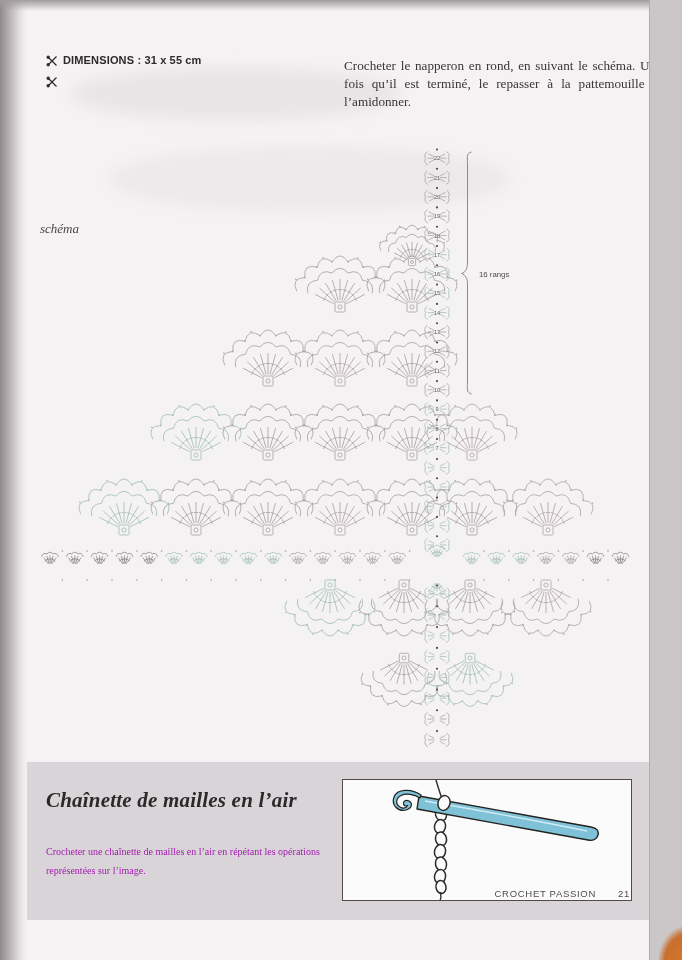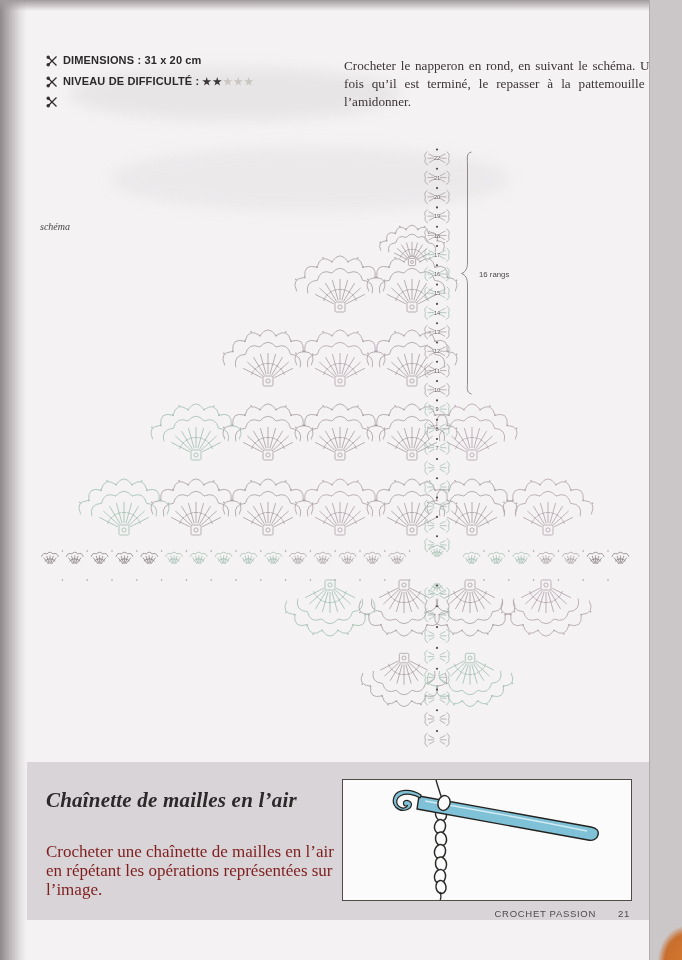--- a/index.html
+++ b/index.html
@@ -29,66 +29,53 @@
   .spec-icon{flex:0 0 12px;margin-top:2px;margin-right:5px;}
   .spec-text{font-size:11px;font-weight:bold;line-height:15px;letter-spacing:.15px;}
   .stars-filled{color:#3a3637;font-size:10px;letter-spacing:1.5px;margin-left:3px;}
   .stars-empty{color:#c9c5c1;font-size:10px;letter-spacing:1.5px;}
 
   
   .intro{left:344px;top:57px;width:318px;font-family:"Liberation Serif",serif;
     font-size:13.2px;line-height:18px;color:#3b3437;text-align:justify;}
 
   .schema-label{left:40px;top:221px;font-family:"Liberation Serif",serif;
-    font-style:italic;font-size:10px;color:#4a4446;}
+    font-style:italic;font-size:13px;color:#4a4446;}
 
   
   .band{left:0;top:762px;width:682px;height:158px;background:#d8d4d7;}
   .tut-title{position:absolute;left:46px;top:26px;font-family:"Liberation Serif",serif;
     font-style:italic;font-weight:bold;font-size:21px;color:#2d292b;letter-spacing:.2px;}
   .tut-body{position:absolute;left:46px;top:80px;width:304px;
-    font-family:"Liberation Serif",serif;font-size:17px;line-height:19px;color:#7f1d1d;}
+    font-family:"Liberation Serif",serif;font-size:10px;line-height:19px;color:#a21caf;}
   .tut-box{position:absolute;left:342px;top:17px;width:288px;height:120px;
     background:#fcfbfb;border:1.2px solid #504b49;}
 
-  .footer{top:908px;right:52px;display:flex;gap:22px;font-size:9.5px;
+  .footer{top:888px;right:52px;display:flex;gap:22px;font-size:9.5px;
     color:#4f4a4c;letter-spacing:.7px;}
 
   svg text{font-family:"Liberation Sans",sans-serif;}
 </style>
 </head>
 <body>
 
 <div class="abs ghost1"></div>
 <div class="abs ghost2"></div>
 
 <div class="abs specs">
   <div class="spec-item">
     <svg class="spec-icon" width="12" height="12" viewBox="0 0 12 12">
       <g stroke="#2f2b2c" stroke-width="1.3" fill="none">
         <line x1="1.5" y1="1.5" x2="10.5" y2="10.5"></line>
           <line x1="10.5" y1="1.5" x2="1.5" y2="10.5"></line>
         <circle cx="2.2" cy="2.2" r="1.1"></circle>
           <circle cx="2.2" cy="9.8" r="1.1"></circle>
       </g>
     </svg>
-    <span class="spec-text">DIMENSIONS : 31 x 20 cm</span>
-  </div>
-  <div class="spec-item">
-    <svg class="spec-icon" width="12" height="12" viewBox="0 0 12 12">
-      <g stroke="#2f2b2c" stroke-width="1.3" fill="none">
-        <line x1="1.5" y1="1.5" x2="10.5" y2="10.5"></line>
-          <line x1="10.5" y1="1.5" x2="1.5" y2="10.5"></line>
-        <circle cx="2.2" cy="2.2" r="1.1"></circle>
-          <circle cx="2.2" cy="9.8" r="1.1"></circle>
-      </g>
-    </svg>
-    <span class="spec-text">
-      <span>NIVEAU DE DIFFICULTÉ :</span><span class="stars-filled">★★</span><span class="stars-empty">★★★</span>
-    </span>
+    <span class="spec-text">DIMENSIONS : 31 x 55 cm</span>
   </div>
   <div class="spec-item">
     <svg class="spec-icon" width="12" height="12" viewBox="0 0 12 12">
       <g stroke="#2f2b2c" stroke-width="1.3" fill="none">
         <line x1="1.5" y1="1.5" x2="10.5" y2="10.5"></line>
           <line x1="10.5" y1="1.5" x2="1.5" y2="10.5"></line>
         <circle cx="2.2" cy="2.2" r="1.1"></circle>
           <circle cx="2.2" cy="9.8" r="1.1"></circle>
       </g>
     </svg>

